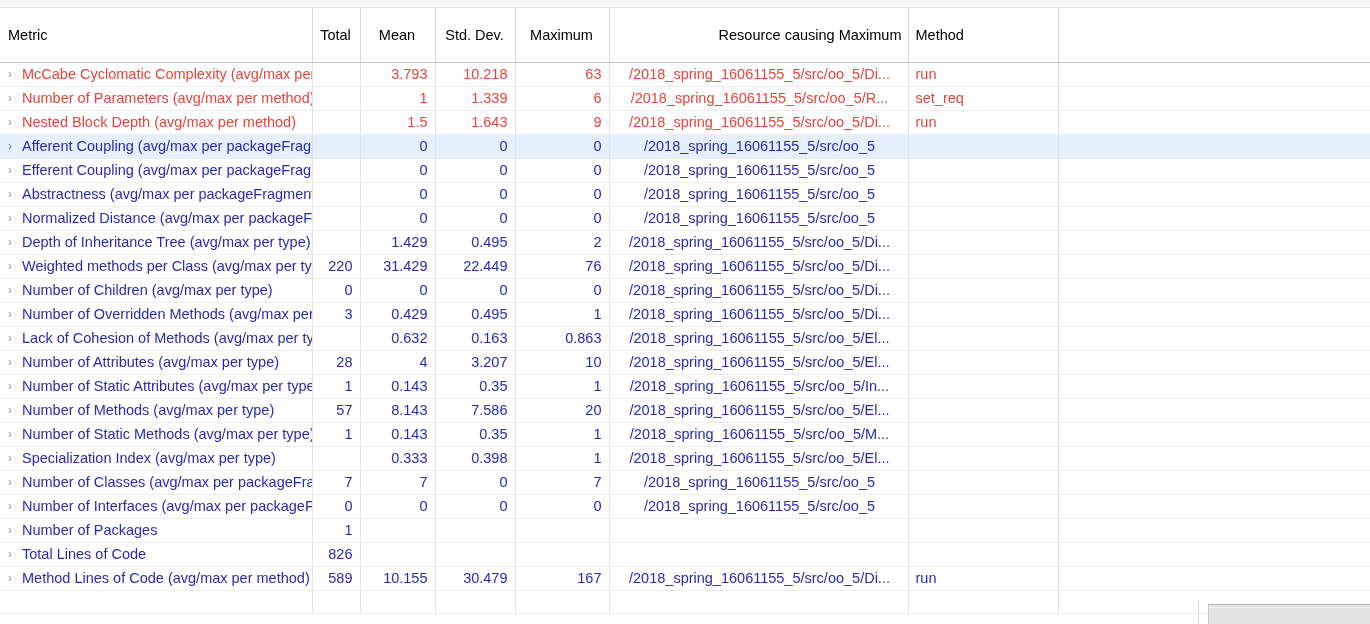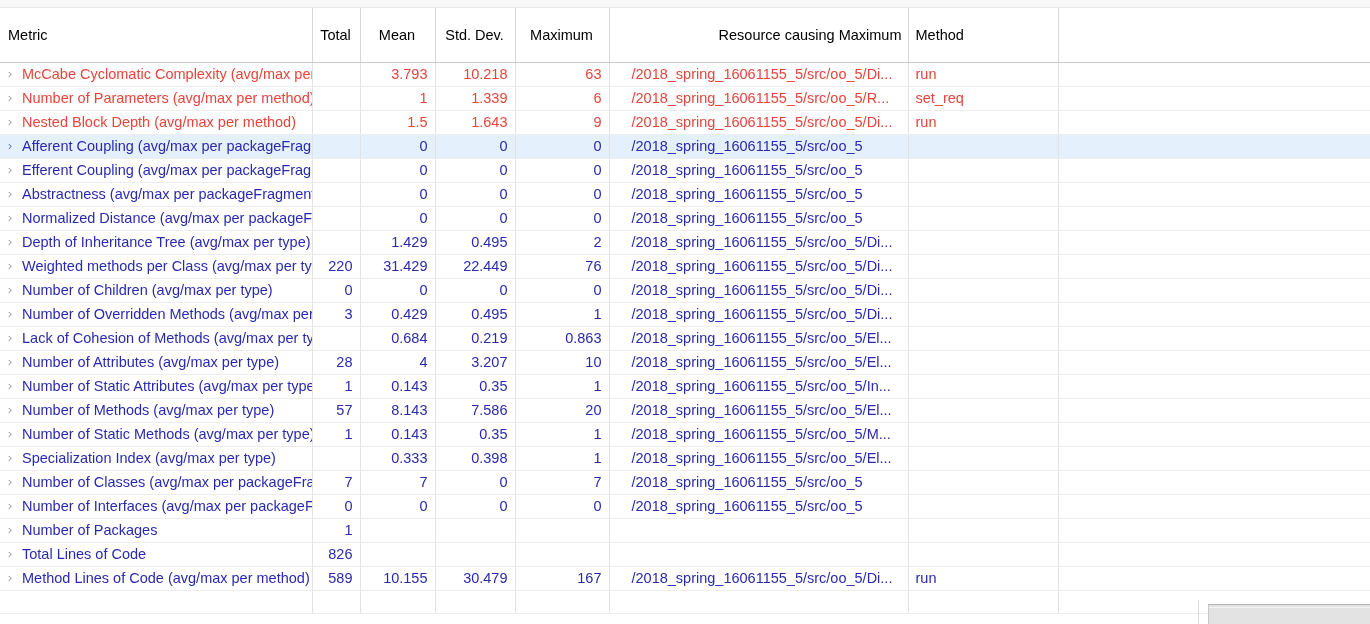--- a/index.html
+++ b/index.html
@@ -86,22 +86,22 @@
 
   td.cell-metric {
     padding-left: 8px;
     text-align: left;
   }
   td.cell-num {
     text-align: right;
     padding-right: 7px;
   }
   td.cell-res {
-    text-align: left;
-    padding-left: 22px;
+    text-align: center;
+    padding-left: 2px;
   }
   td.cell-method {
     text-align: left;
     padding-left: 7px;
     margin-left: 25px;
   }
   td.cell-blank { border-right: none; }
 
   .txt-red  { color: #e8443c; }
   .txt-blue { color: #2a2ab0; }
@@ -287,22 +287,22 @@
           <td class="cell-num txt-blue">0.429</td>
           <td class="cell-num txt-blue">0.495</td>
           <td class="cell-num txt-blue">1</td>
           <td class="cell-res txt-blue">/2018_spring_16061155_5/src/oo_5/Di...</td>
           <td class="cell-method txt-blue"></td>
           <td class="cell-blank"></td>
         </tr>
         <tr>
           <td class="cell-metric txt-blue"><span class="twisty">›</span><span class="metric-label">Lack of Cohesion of Methods (avg/max per type)</span></td>
           <td class="cell-num txt-blue"></td>
-          <td class="cell-num txt-blue">0.684</td>
-          <td class="cell-num txt-blue">0.219</td>
+          <td class="cell-num txt-blue">0.632</td>
+          <td class="cell-num txt-blue">0.163</td>
           <td class="cell-num txt-blue">0.863</td>
           <td class="cell-res txt-blue">/2018_spring_16061155_5/src/oo_5/El...</td>
           <td class="cell-method txt-blue"></td>
           <td class="cell-blank"></td>
         </tr>
         <tr>
           <td class="cell-metric txt-blue"><span class="twisty">›</span><span class="metric-label">Number of Attributes (avg/max per type)</span></td>
           <td class="cell-num txt-blue">28</td>
           <td class="cell-num txt-blue">4</td>
           <td class="cell-num txt-blue">3.207</td>

